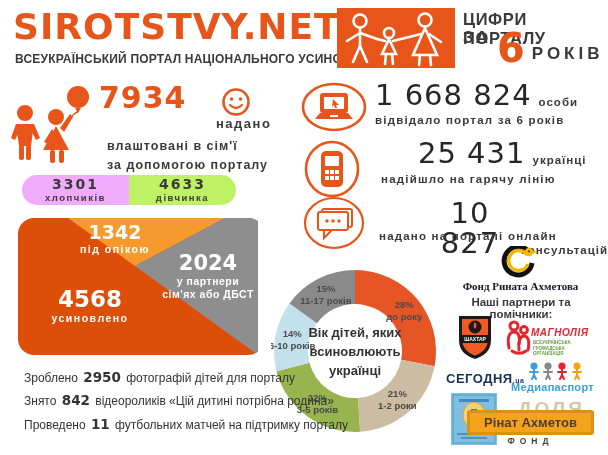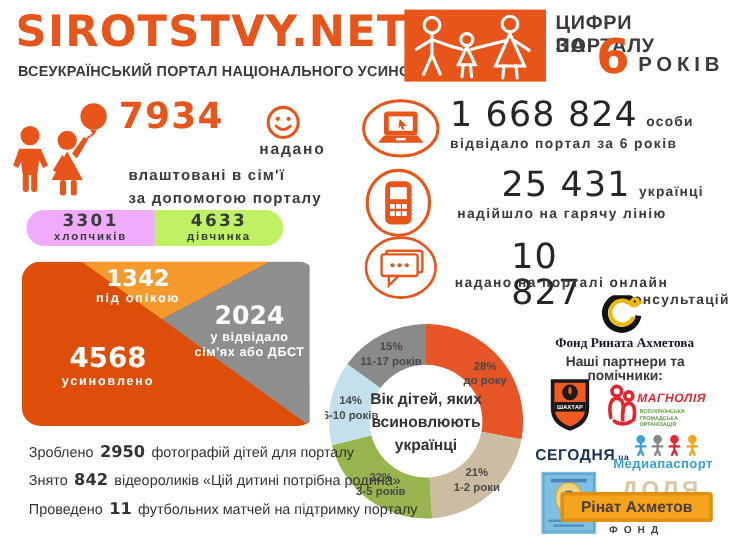--- a/index.html
+++ b/index.html
@@ -38,21 +38,21 @@
   .blk-custody{left:52px;top:3px;width:90px;}
   .blk-foster{left:135px;top:33px;width:110px;}
   .blk-adopted{left:17px;top:68px;width:110px;}
   .blk-num1{font-family:"DejaVu Sans",sans-serif;font-weight:bold;font-size:19px;line-height:22px;}
   .blk-num2{font-family:"DejaVu Sans",sans-serif;font-weight:bold;font-size:21px;line-height:24px;}
   .blk-num3{font-family:"DejaVu Sans",sans-serif;font-weight:bold;font-size:23px;line-height:26px;}
   .blk-lbl{font-size:10.5px;font-weight:600;letter-spacing:1.5px;line-height:13px;}
   .blk-lbl2{font-size:10.5px;font-weight:600;letter-spacing:.5px;line-height:13px;}
 
   
-  .stat-val-row{display:flex;align-items:flex-end;}
+  .stat-val-row{display:flex;align-items:flex-end;text-align:center;}
   .stat-val{font-family:"DejaVu Sans",sans-serif;font-size:29px;line-height:30px;letter-spacing:1px;color:#262626;}
   .stat-unit{font-size:11.5px;font-weight:600;letter-spacing:1px;margin:0 0 2px 7px;color:#3a3a3a;}
   .stat-desc{font-size:11.5px;font-weight:600;letter-spacing:1.2px;color:#3a3a3a;}
 
   
   .pie-center{left:296px;top:323px;width:118px;text-align:center;
               font-size:13px;font-weight:600;line-height:19px;color:#333;}
   .pie-center span{display:block;}
 
   
@@ -164,21 +164,21 @@
       <rect x="0" y="0" width="240" height="137" fill="#dd4f08"></rect>
       <polygon points="50,0 207,0 117,48" fill="#f79a2e"></polygon>
       <polygon points="207,0 240,0 240,137 117,48" fill="#8e8e8e"></polygon>
     </svg>
     <div class="blk-txt blk-custody">
       <div class="blk-num1">1342</div>
       <div class="blk-lbl">під опікою</div>
     </div>
     <div class="blk-txt blk-foster">
       <div class="blk-num2">2024</div>
-      <div class="blk-lbl2">у відвідало</div>
+      <div class="blk-lbl2">у партнери</div>
       <div class="blk-lbl2">сім'ях або ДБСТ</div>
     </div>
     <div class="blk-txt blk-adopted">
       <div class="blk-num3">4568</div>
       <div class="blk-lbl">усиновлено</div>
     </div>
   </div>
 
   <svg class="abs" style="left:300px;top:82px;" width="68" height="50" viewBox="0 0 68 50">
     <ellipse cx="34" cy="25" rx="31" ry="23" fill="none" stroke="#e7551a" stroke-width="2.6"></ellipse>

